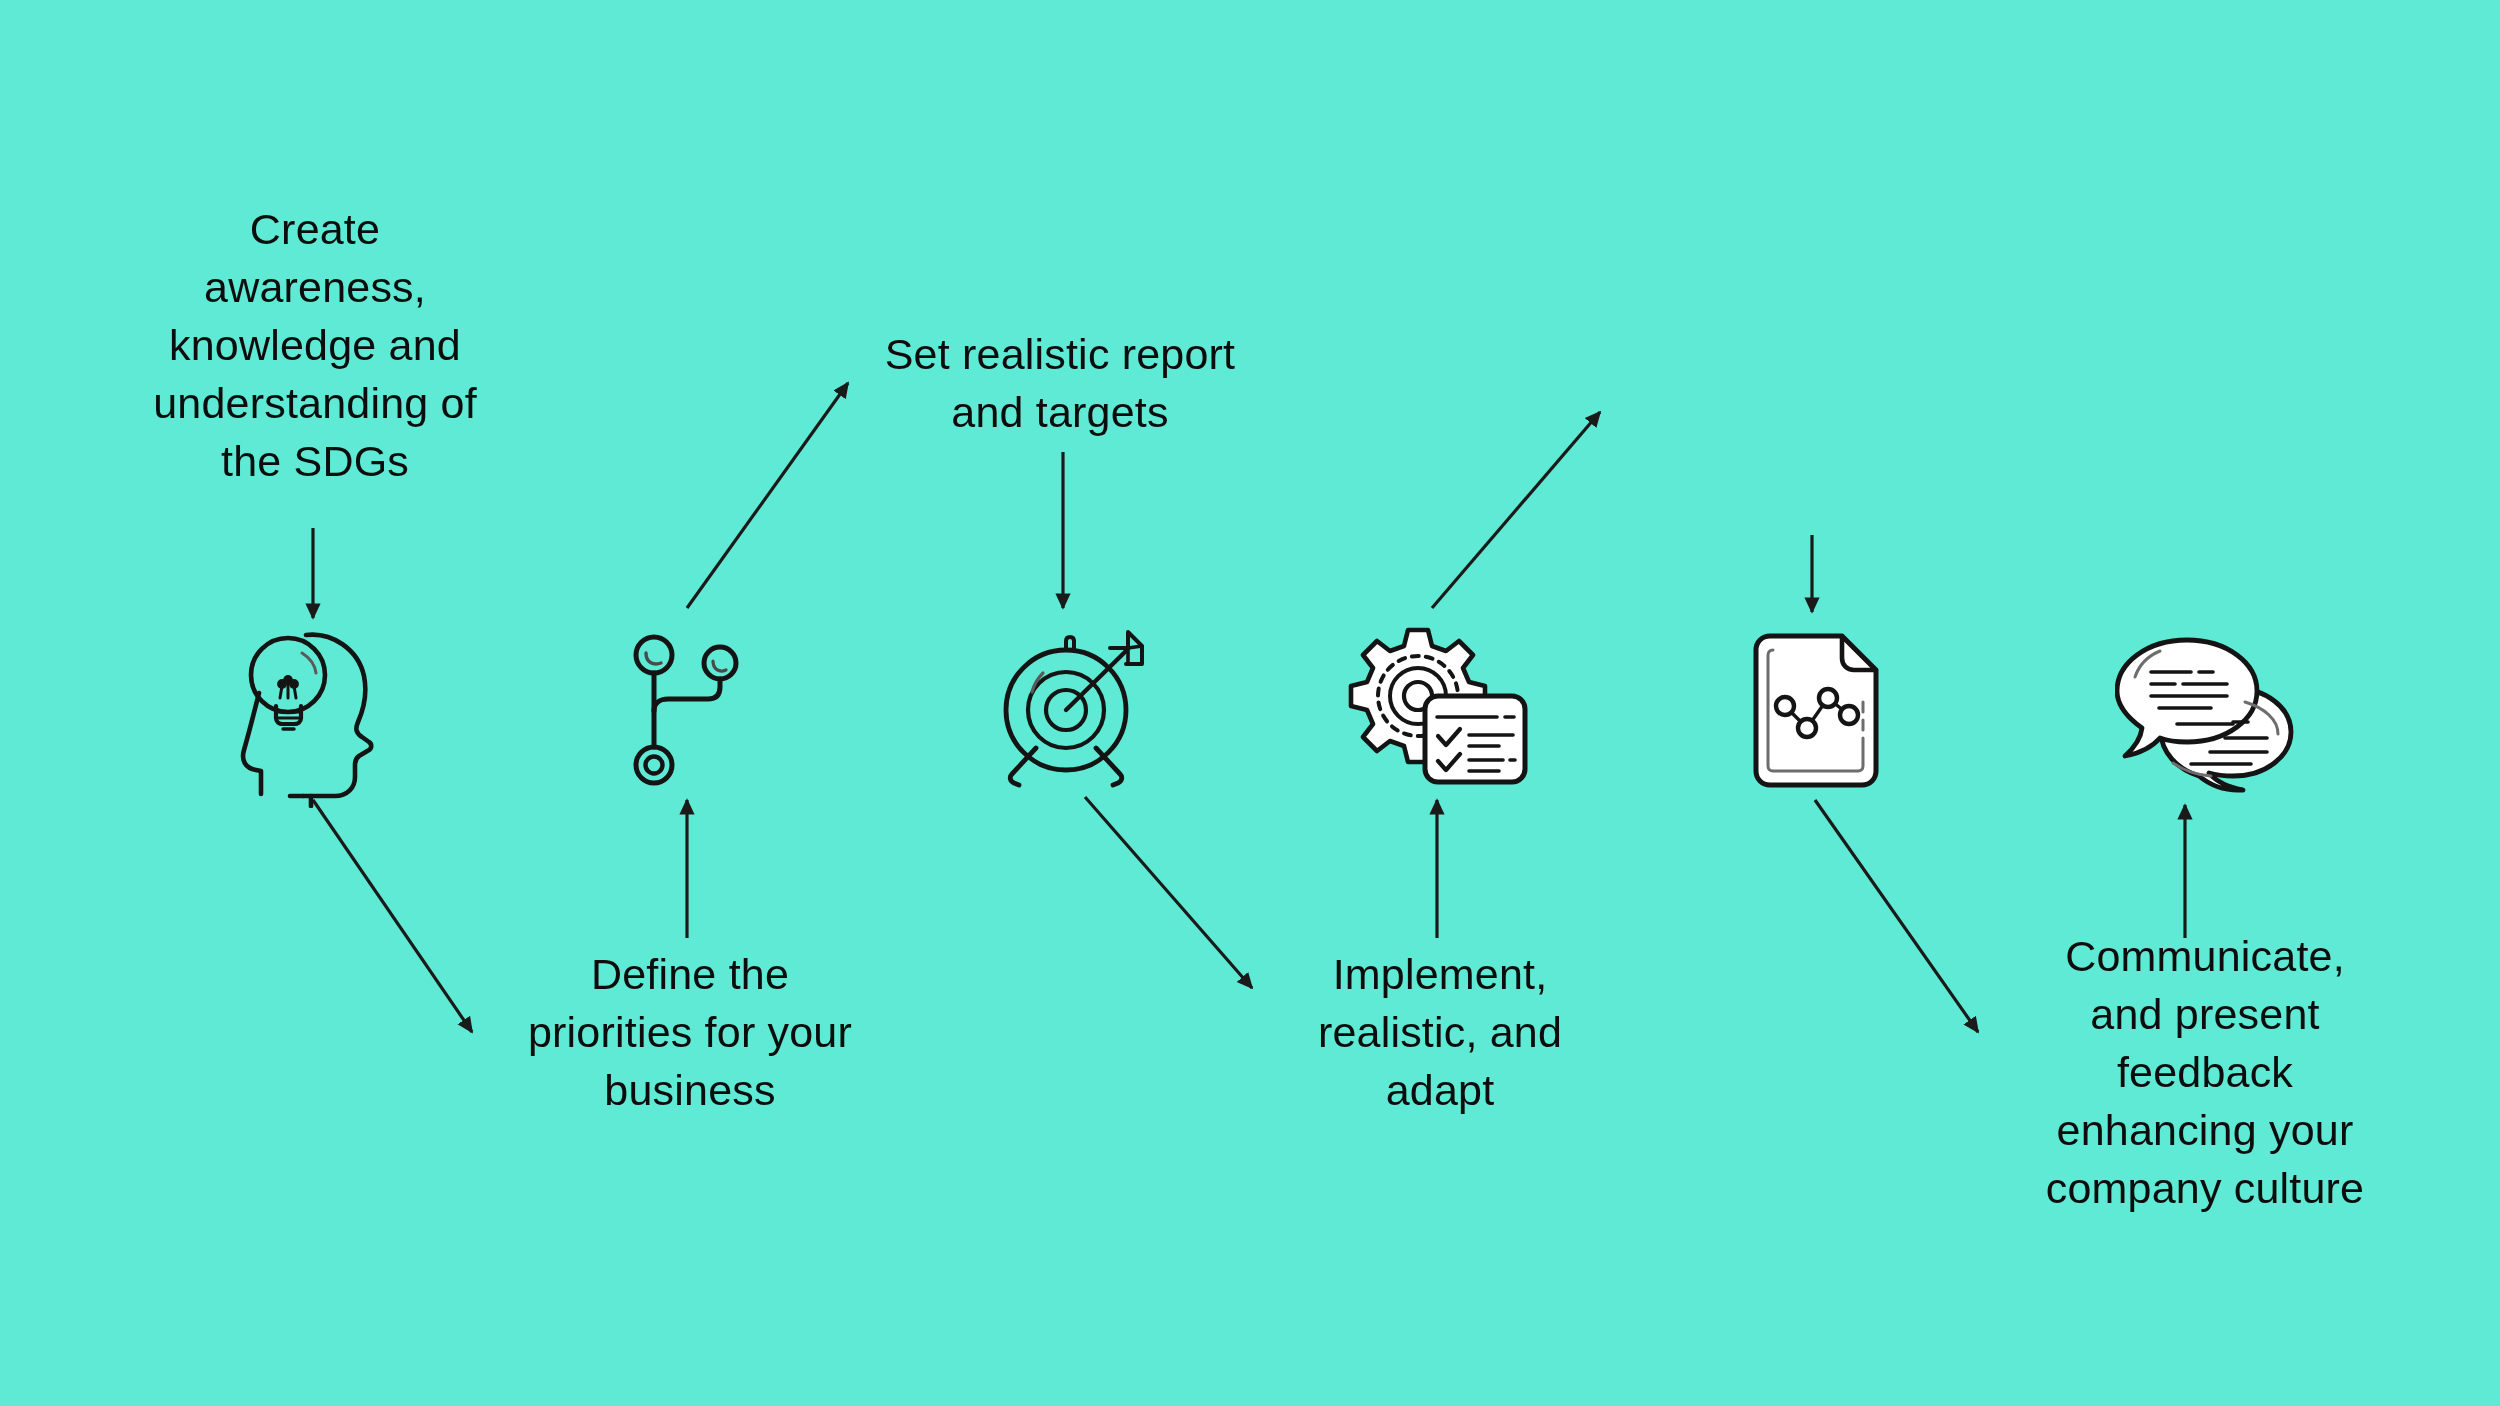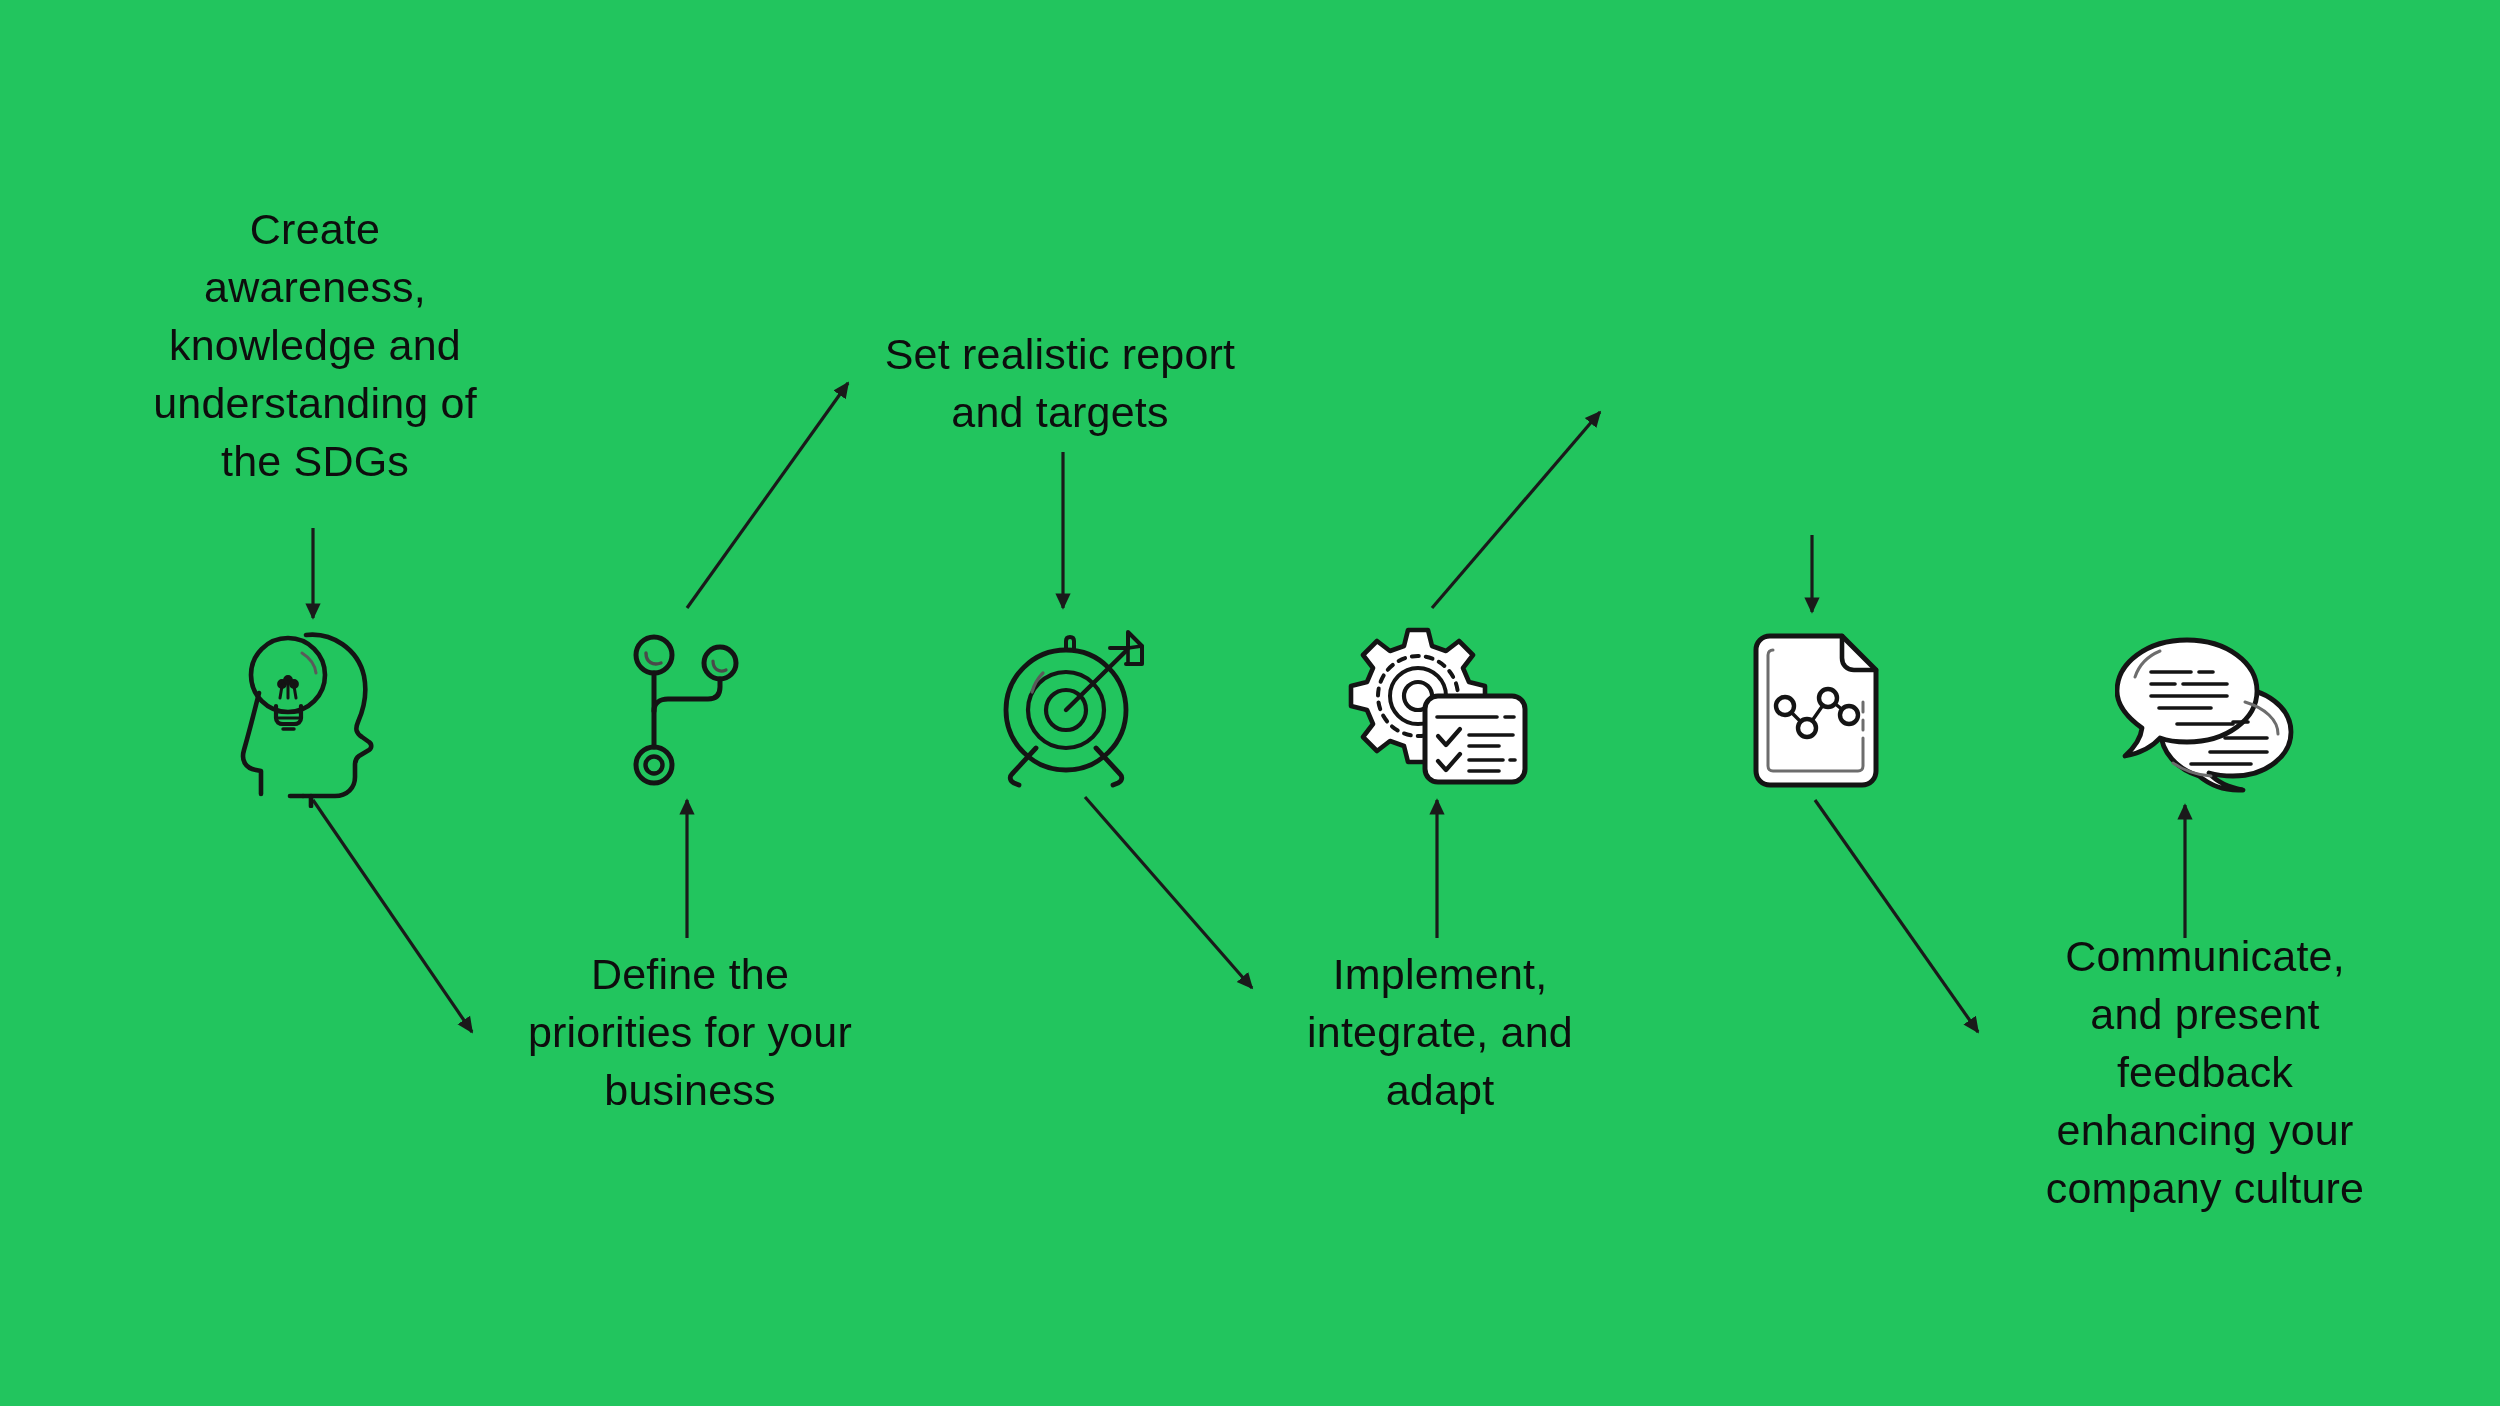--- a/index.html
+++ b/index.html
@@ -6,21 +6,21 @@
   html,body{margin:0;padding:0;background:#ffffff;}
   body{
     width:2500px;height:1406px;
     font-family:"Liberation Sans","DejaVu Sans",sans-serif;
     color:#000000;
     overflow:hidden;
     position:relative;
   }
   #canvas{
     position:absolute;left:0;top:0;width:2500px;height:1406px;
-    background:#22c55e;
+    background:#5eead4;
   }
   
   .label{
     position:absolute;
     text-align:center;
     font-family:"Liberation Sans","DejaVu Sans",sans-serif;
     font-weight:400;
     font-size:43px;
     line-height:58px;
     color:#0d0d0d;
@@ -168,21 +168,21 @@
 
       <path d="M118 20 L136 20 L136 4 L150 18 L150 36 L134 36" stroke-width="4"></path>
       <path d="M136 20 L150 18" stroke-width="3.6"></path>
       <path d="M136 36 L136 20" stroke-width="3.6"></path>
 
       <path d="M40 64 C42 57 46 50 51 45" stroke-width="3.2" stroke="#5a5a5a"></path>
     </svg>
   </div>
 
   <div class="label lbl-4">Implement,
-integrate, and
+realistic, and
 adapt</div>
 
   <div class="icon ic-4">
     <svg viewBox="0 0 200 185" width="200" height="185" xmlns="http://www.w3.org/2000/svg" fill="none" stroke="#141414" stroke-width="4.6" stroke-linecap="round" stroke-linejoin="round">
 
       <path d="M75 12 L95 12 L99 28 L113 33 L126 23 L140 37 L130 50 L136 64 L152 68 L152 88
                L136 92 L130 106 L140 119 L126 133 L113 123 L99 128 L95 144 L75 144
                L71 128 L57 123 L44 133 L30 119 L40 106 L34 92 L18 88 L18 68
                L34 64 L40 50 L30 37 L44 23 L57 33 L71 28 Z" fill="#ffffff"></path>
 

